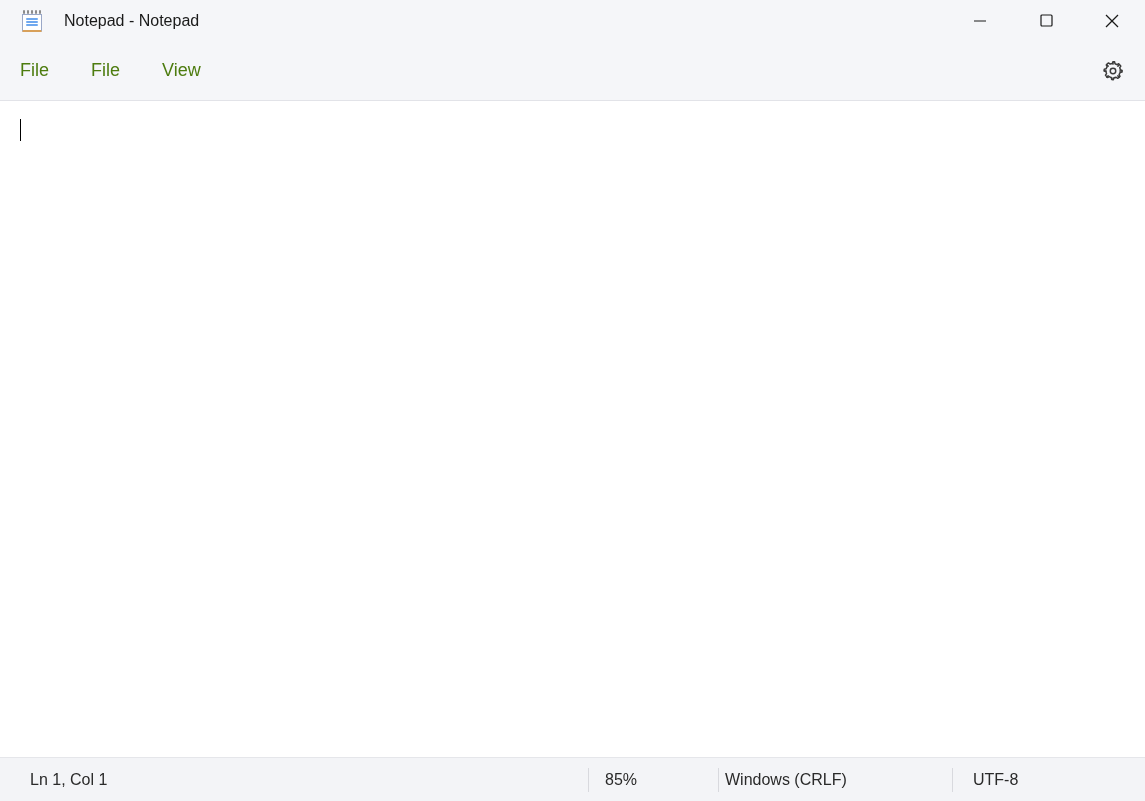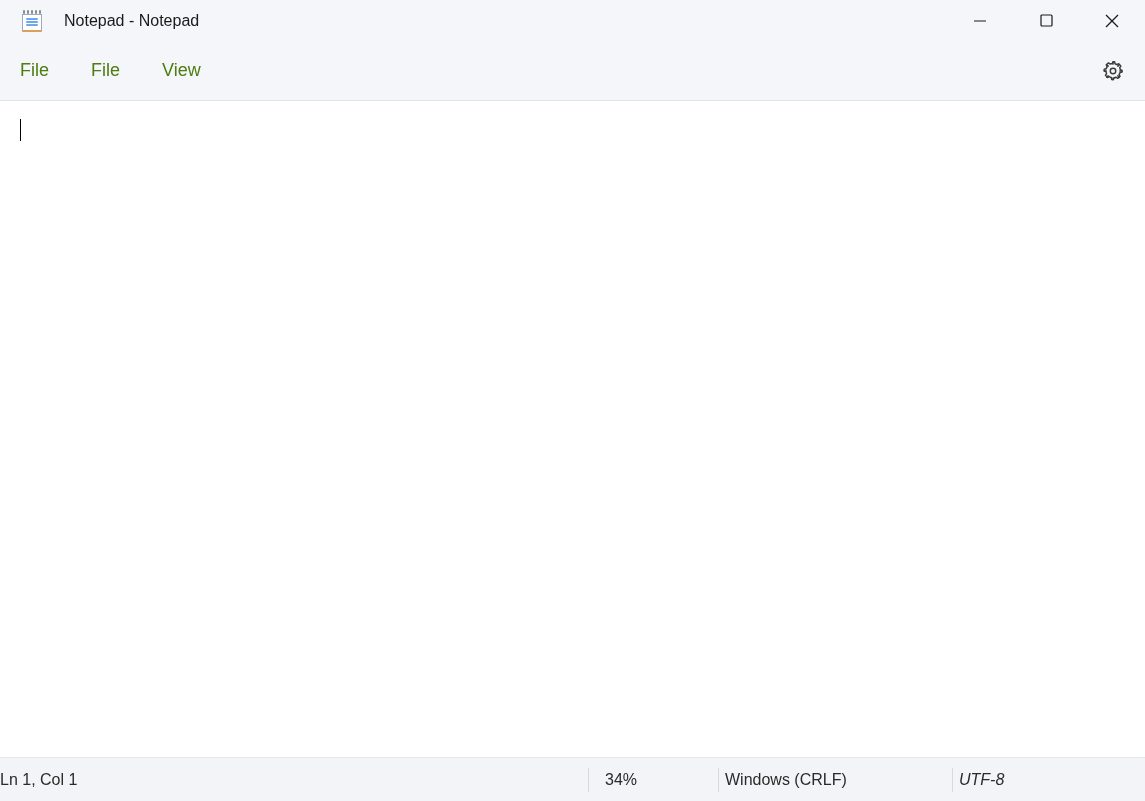--- a/index.html
+++ b/index.html
@@ -139,32 +139,33 @@
     .statusbar {
       height: 44px;
       background: #f3f4f7;
       border-top: 1px solid #e5e6ea;
       display: flex;
       align-items: center;
       font-size: 16px;
       color: #2a2a2a;
     }
     .status-left {
+      padding-left: 30px;
       flex: 0 0 588px;
     }
     .status-section {
       height: 24px;
       border-left: 1px solid #d8d9de;
       display: flex;
       align-items: center;
       padding-left: 16px;
     }
     .status-zoom { flex: 0 0 130px; }
     .status-eol { flex: 0 0 234px; padding-left: 6px; }
-    .status-enc { flex: 1; padding-left: 6px; font-style: italic; }
+    .status-enc { flex: 1; padding-left: 20px; }
   </style>
 </head>
 <body>
 
 <div class="titlebar">
   <div class="titlebar-left">
     <div class="app-icon">
       <div class="binding">
         <span></span>
           <span></span>
@@ -214,16 +215,16 @@
     </svg>
   </div>
 </div>
 
 <div class="editor">
   <div class="caret"></div>
 </div>
 
 <div class="statusbar">
   <div class="status-left">Ln 1, Col 1</div>
-  <div class="status-section status-zoom">34%</div>
+  <div class="status-section status-zoom">85%</div>
   <div class="status-section status-eol">Windows (CRLF)</div>
   <div class="status-section status-enc">UTF-8</div>
 </div>
 
 </body></html>

